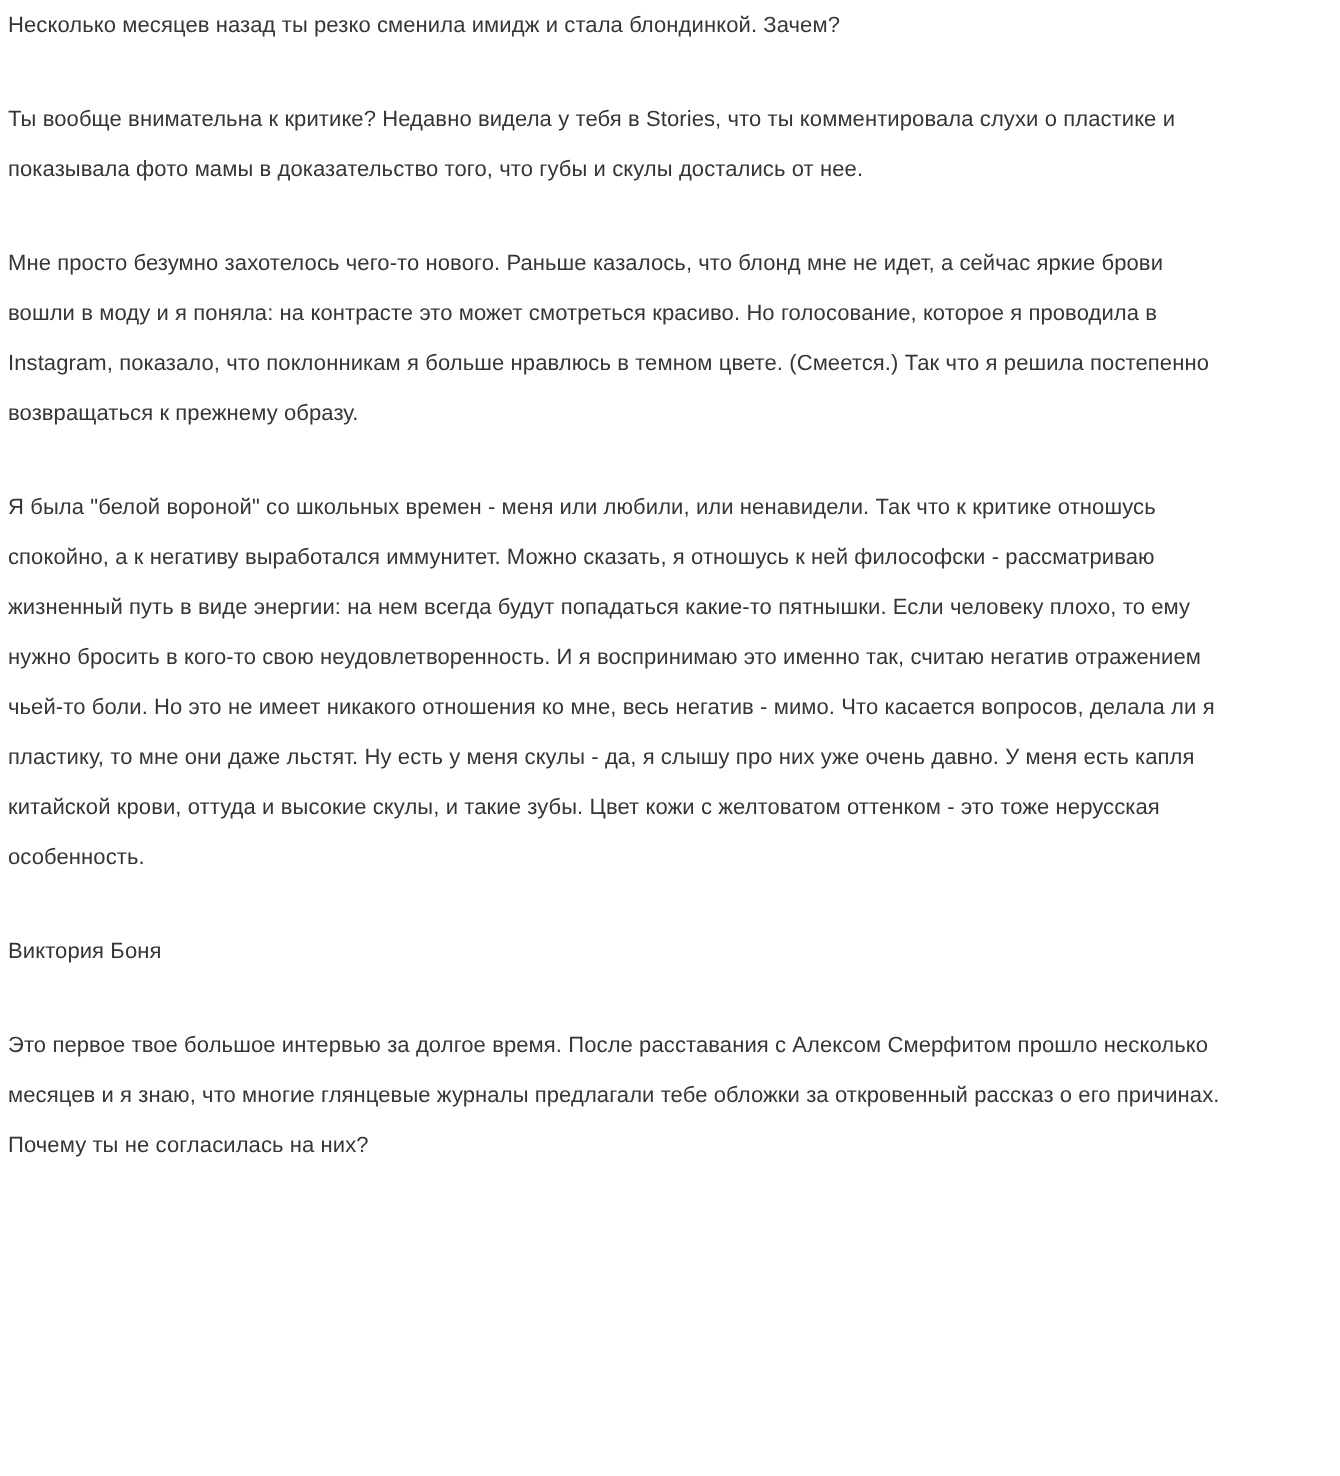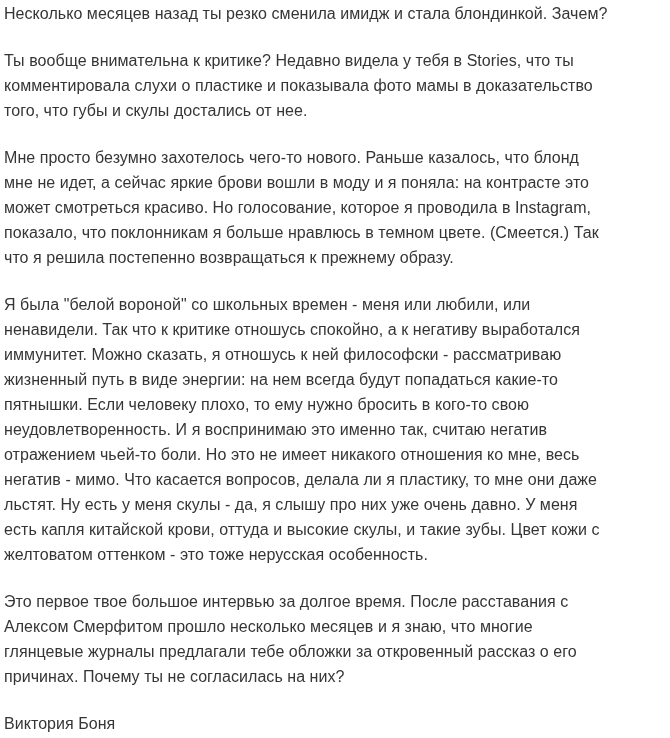--- a/index.html
+++ b/index.html
@@ -11,21 +11,21 @@
     width: 670px;
     height: 738px;
     overflow: hidden;
     box-sizing: border-box;
   }
   .article {
     box-sizing: border-box;
     width: 616px;
     padding: 1px 5px 0 4px;
     font-family: "Liberation Sans", sans-serif;
-    font-size: 16px;
+    font-size: 11px;
     line-height: 25px;
     color: #353535;
     background: #ffffff;
   }
   .para {
     margin: 0 0 22px 0;
     font-weight: 400;
     letter-spacing: 0.05px;
   }
   .para:last-child {
@@ -40,16 +40,16 @@
 
 <div class="article">
   <p class="para question">Несколько месяцев назад ты резко сменила имидж и стала блондинкой. Зачем?</p>
 
   <p class="para question">Ты вообще внимательна к критике? Недавно видела у тебя в Stories, что ты комментировала слухи о пластике и показывала фото мамы в доказательство того, что губы и скулы достались от нее.</p>
 
   <p class="para answer">Мне просто безумно захотелось чего-то нового. Раньше казалось, что блонд мне не идет, а сейчас яркие брови вошли в моду и я поняла: на контрасте это может смотреться красиво. Но голосование, которое я проводила в Instagram, показало, что поклонникам я больше нравлюсь в темном цвете. (Смеется.) Так что я решила постепенно возвращаться к прежнему образу.</p>
 
   <p class="para answer">Я была "белой вороной" со школьных времен - меня или любили, или ненавидели. Так что к критике отношусь спокойно, а к негативу выработался иммунитет. Можно сказать, я отношусь к ней философски - рассматриваю жизненный путь в виде энергии: на нем всегда будут попадаться какие-то пятнышки. Если человеку плохо, то ему нужно бросить в кого-то свою неудовлетворенность. И я воспринимаю это именно так, считаю негатив отражением чьей-то боли. Но это не имеет никакого отношения ко мне, весь негатив - мимо. Что касается вопросов, делала ли я пластику, то мне они даже льстят. Ну есть у меня скулы - да, я слышу про них уже очень давно. У меня есть капля китайской крови, оттуда и высокие скулы, и такие зубы. Цвет кожи с желтоватом оттенком - это тоже нерусская особенность.</p>
 
+  <p class="para caption">Виктория Боня</p>
+
   <p class="para question">Это первое твое большое интервью за долгое время. После расставания с Алексом Смерфитом прошло несколько месяцев и я знаю, что многие глянцевые журналы предлагали тебе обложки за откровенный рассказ о его причинах. Почему ты не согласилась на них?</p>
-
-  <p class="para caption">Виктория Боня</p>
 </div>
 
 </body></html>

